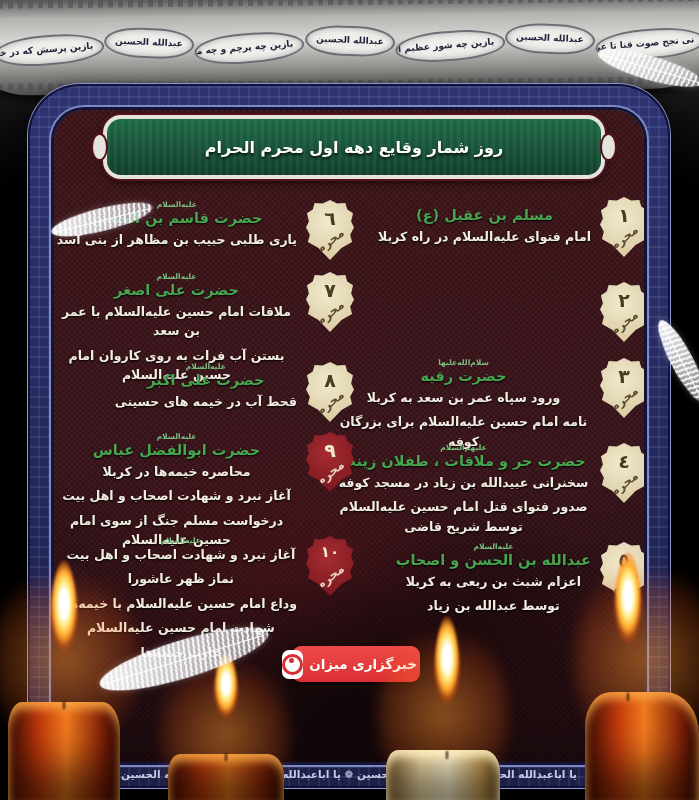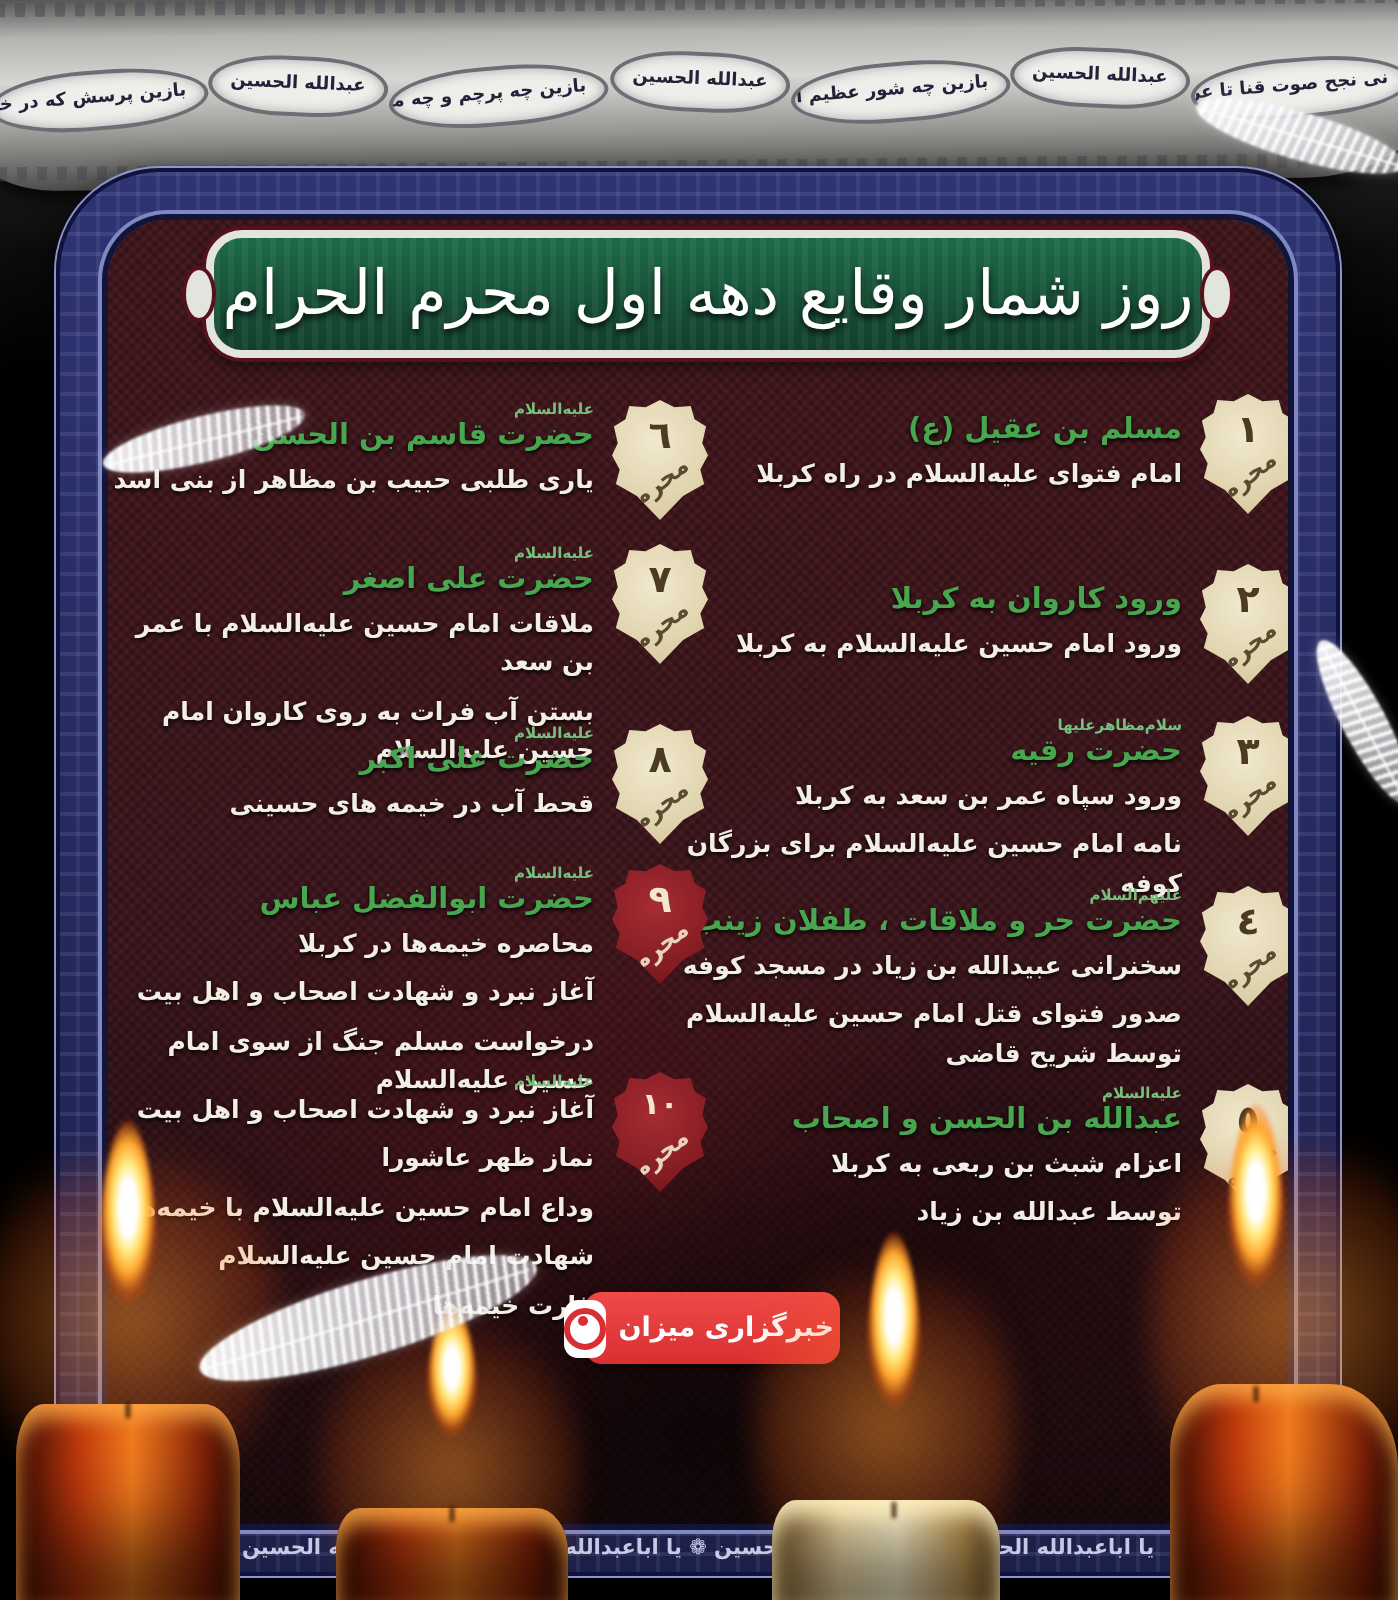--- a/index.html
+++ b/index.html
@@ -48,34 +48,34 @@
   .title-banner{position:absolute;left:49px;top:5px;width:494px;height:56px;z-index:4;
     background:
       repeating-linear-gradient(90deg,rgba(255,255,255,.05) 0 3px,transparent 3px 7px),
       linear-gradient(180deg,#1d6a46,#175138 55%,#123f2b);
     border:4px solid #e4e4df;border-radius:18px;
     box-shadow:0 0 0 2px #55121a, 0 3px 8px rgba(0,0,0,.65);
     display:flex;align-items:center;justify-content:center;}
   .title-banner::before,.title-banner::after{content:"";position:absolute;top:50%;width:13px;height:24px;
     margin-top:-12px;background:#e4e4df;border-radius:50%;box-shadow:0 0 0 2px #55121a;}
   .title-banner::before{right:-14px}.title-banner::after{left:-14px}
-  .title-text{color:#fff;font-size:31px;font-weight:normal;text-shadow:0 2px 3px rgba(0,0,0,.8);white-space:nowrap;}
+  .title-text{color:#fff;font-size:16px;font-weight:bold;text-shadow:0 2px 3px rgba(0,0,0,.8);white-space:nowrap;}
 
   
   .entry{position:absolute;display:flex;direction:rtl;gap:9px;align-items:flex-start;}
   .entry.rcol{right:-4px;width:312px;}
   .entry.lcol{left:2px;width:298px;}
   .badge{position:relative;flex:0 0 auto;width:48px;height:60px;
     clip-path:polygon(50% 0%,65% 6%,82% 5%,86% 16%,98% 22%,94% 36%,100% 46%,92% 58%,96% 70%,74% 80%,50% 100%,26% 80%,4% 70%,8% 58%,0% 46%,6% 36%,2% 22%,14% 16%,18% 5%,35% 6%);
     background:radial-gradient(circle at 45% 35%,#f1e9cf,#dccfa6 75%,#c9b98c);color:#4c3b22;}
   .badge.red{background:radial-gradient(circle at 45% 35%,#a62c33,#801a20 75%,#64121a);color:#f2e7cf;}
   .badge .num{position:absolute;top:7px;left:0;right:0;text-align:center;font-size:19px;font-weight:bold;}
   .badge .word{position:absolute;bottom:12px;left:0;right:0;text-align:center;transform:rotate(-38deg);
     font-size:12px;font-weight:bold;opacity:.9;}
-  .e-text{text-align:right;padding-top:1px;min-width:0;}
+  .e-text{text-align:center;padding-top:1px;min-width:0;}
   .e-honorific{color:#79c07e;font-size:7.5px;font-weight:bold;line-height:1;min-height:8px;}
   .e-title{color:#47a64e;font-size:14.5px;font-weight:bold;margin:1px 0 4px;
     text-shadow:0 1px 2px #000;}
   .e-line{color:#f3eee3;font-size:12.5px;font-weight:bold;line-height:1.55;margin-bottom:5px;
     text-shadow:0 1px 2px #000;}
 
   
   .mizan{position:absolute;left:238px;top:536px;width:128px;height:36px;z-index:6;
     background:linear-gradient(180deg,#ee4a48,#d92f33);border-radius:9px;
     display:flex;direction:rtl;align-items:center;padding:3px;box-sizing:border-box;
@@ -160,34 +160,29 @@
           <div class="e-title">مسلم بن عقیل (ع)</div>
           <div class="e-line">امام فتوای علیه‌السلام در راه کربلا</div>
         </div>
       </div>
 
       <div class="entry rcol" style="top:172px">
         <div class="badge">
           <div class="num">٢</div>
           <div class="word">محرم</div>
         </div>
-        <div class="e-text">
-          <div class="e-honorific"></div>
-          <div class="e-title">ورود کاروان به کربلا</div>
-          <div class="e-line">ورود امام حسین علیه‌السلام به کربلا</div>
-        </div>
       </div>
 
       <div class="entry rcol" style="top:248px">
         <div class="badge">
           <div class="num">٣</div>
           <div class="word">محرم</div>
         </div>
         <div class="e-text">
-          <div class="e-honorific">سلام‌مظاهر‌علیها</div>
+          <div class="e-honorific">سلام‌الله‌علیها</div>
           <div class="e-title">حضرت رقیه</div>
           <div class="e-line">ورود سپاه عمر بن سعد به کربلا</div>
           <div class="e-line">نامه امام حسین علیه‌السلام برای بزرگان کوفه</div>
         </div>
       </div>
 
       <div class="entry rcol" style="top:333px">
         <div class="badge">
           <div class="num">٤</div>
           <div class="word">محرم</div>

